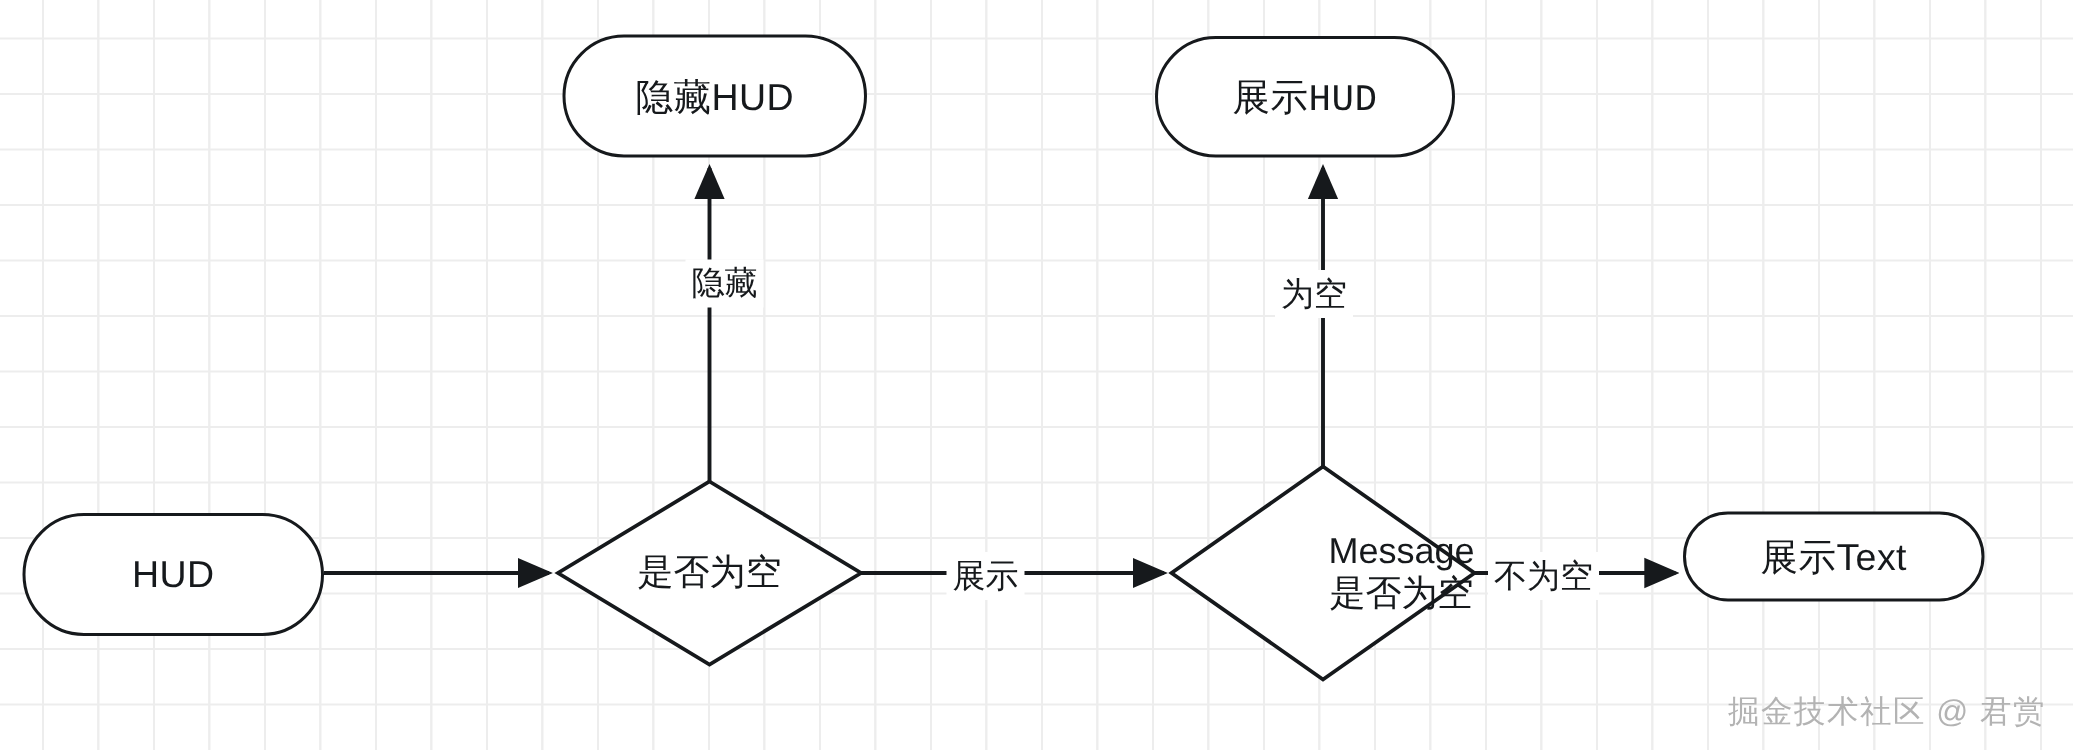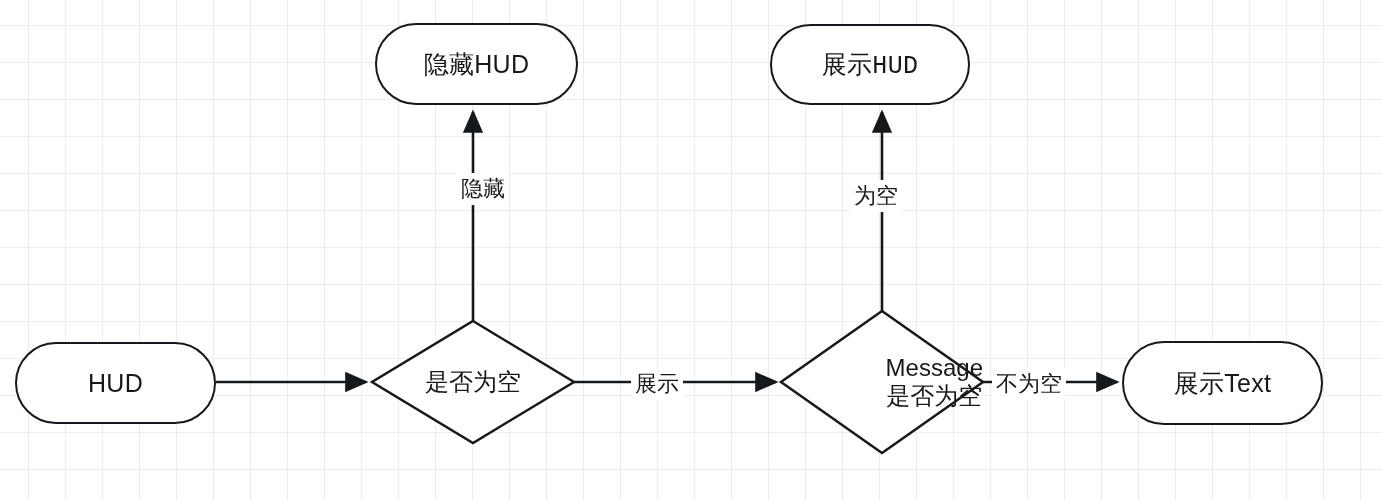--- a/index.html
+++ b/index.html
@@ -79,21 +79,21 @@
     color: #b3b3b3;
     letter-spacing: 1px;
     z-index: 5;
     white-space: nowrap;
   }
 
   
   #node-hud        { left: 15px;   top: 342px; width: 201px; height: 82px; }
   #node-hide-hud   { left: 375px;  top: 23px;  width: 203px; height: 82px; }
   #node-show-hud   { left: 770px;  top: 24px;  width: 200px; height: 81px; font-family: Liberation Mono, monospace; }
-  #node-show-text  { left: 1122px; top: 341px; width: 201px; height: 84px; }
+  #node-show-text  { left: 1122px; top: 341px; width: 201px; height: 60px; }
   #node-is-show    { left: 372px;  top: 321px; width: 202px; height: 122px; }
   #node-msg-empty  { left: 781px;  top: 311px; width: 202px; height: 142px; justify-content: flex-end; }
 
   
   #label-hide      { left: 441px;  top: 173px; margin-left: 16px; }
   #label-empty     { left: 850px;  top: 180px; }
   #label-show      { left: 631px;  top: 368px; font-family: Liberation Serif, serif; }
   #label-not-empty { left: 992px; top: 368px; }
 </style>
 </head>
@@ -145,14 +145,15 @@
   <div id="node-msg-empty" class="node node-diamond">
     <span class="diamond-label">Message
 是否为空</span>
   </div>
 
   <div id="label-hide" class="edge-label">隐藏</div>
   <div id="label-empty" class="edge-label">为空</div>
   <div id="label-show" class="edge-label">展示</div>
   <div id="label-not-empty" class="edge-label">不为空</div>
 
+  <div class="watermark">掘金技术社区 @ 君赏</div>
 
 </div>
 
 </body></html>

